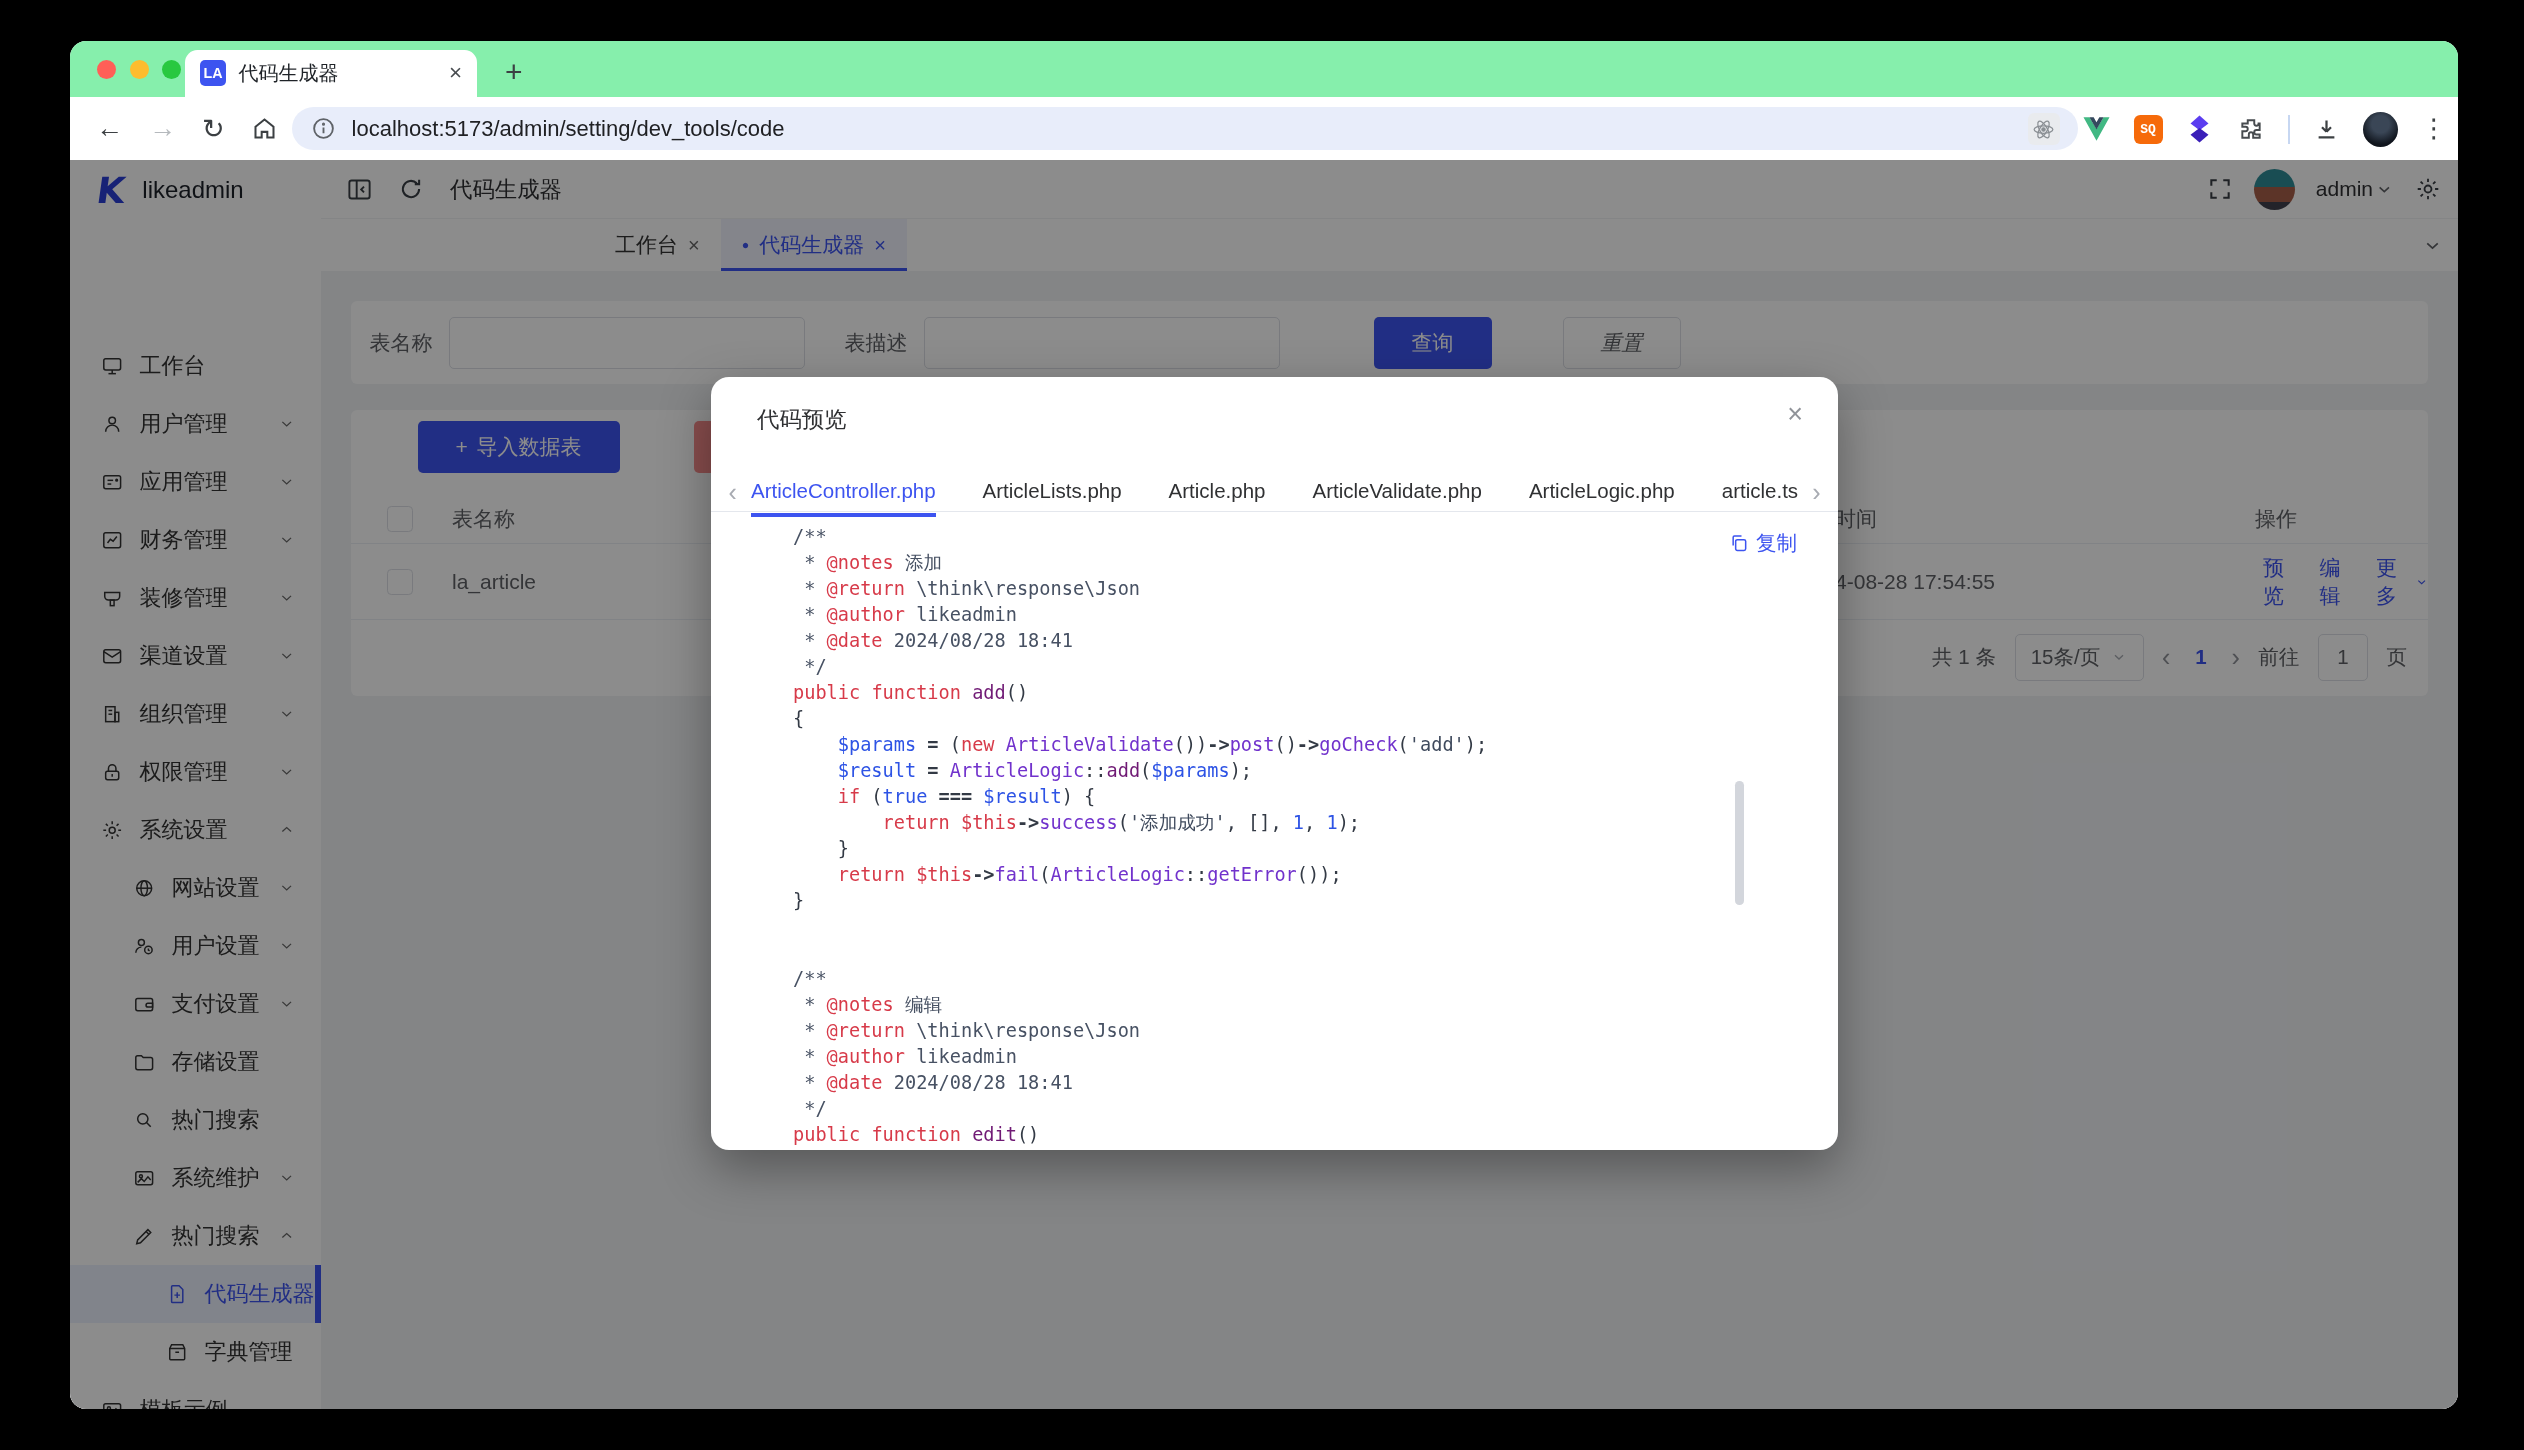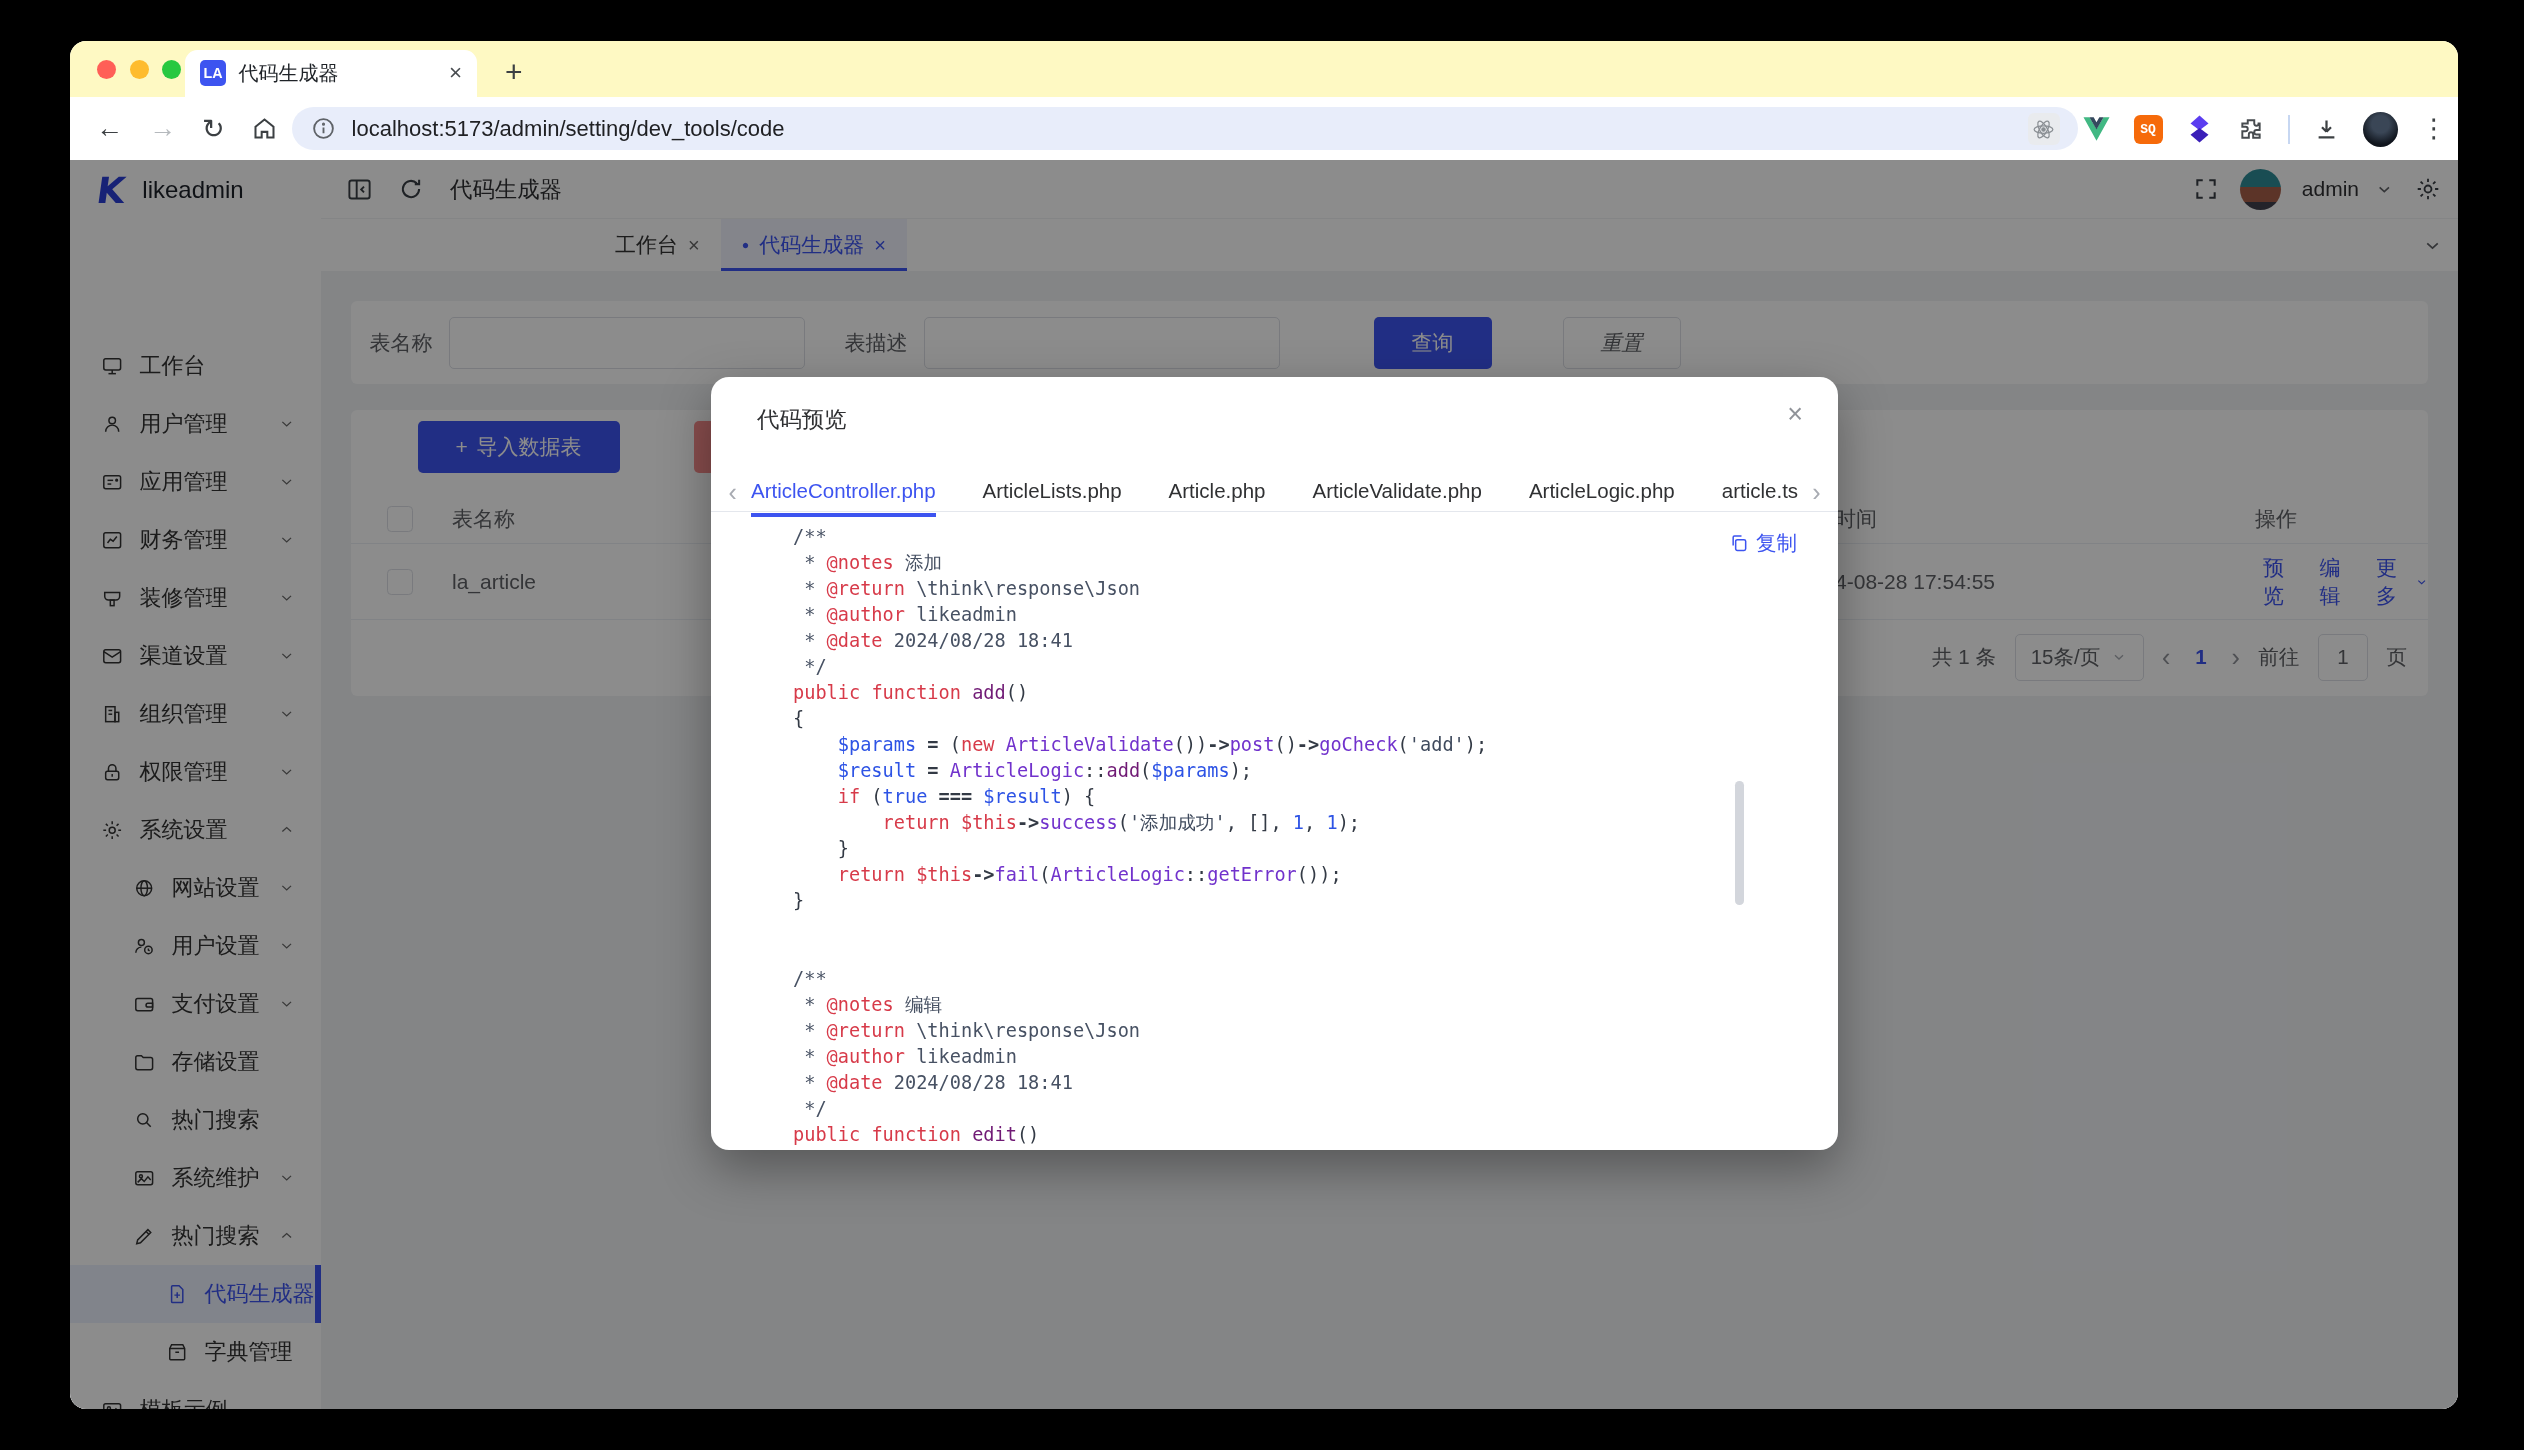--- a/index.html
+++ b/index.html
@@ -5,21 +5,21 @@
   * { margin:0; padding:0; box-sizing:border-box; }
   html,body { width:2525px; height:1450px; background:#000; overflow:hidden;
               font-family:"Liberation Sans","DejaVu Sans",sans-serif; }
   svg { display:block; }
 
   
   .window { position:absolute; left:70px; top:41px; width:2388px; height:1368px;
             border-radius:16px; overflow:hidden; background:#fff; }
 
   
-  .tabstrip { position:absolute; left:0; top:0; right:0; height:68px; background:#fef9c3; }
+  .tabstrip { position:absolute; left:0; top:0; right:0; height:68px; background:#86efac; }
   .traffic { position:absolute; left:27px; top:18.6px; display:flex; gap:13.7px; }
   .traffic span { width:19px; height:19px; border-radius:50%; }
   .t-red{background:#ff5f57}.t-yellow{background:#febc2e}.t-green{background:#28c840}
   .btab { position:absolute; left:115px; top:8.7px; width:292px; height:47px; background:#fff;
           border-radius:12.4px 12.4px 0 0; display:flex; align-items:center; padding:0 15px; gap:12.4px; }
   .favicon { width:26px; height:26px; border-radius:5px; background:var(--primary);
              color:#fff; font-size:14.3px; font-weight:bold; display:flex; align-items:center; justify-content:center; }
   .btab-title { font-size:20px; color:#1f2328; flex:1; white-space:nowrap; overflow:hidden; }
   .btab-close { font-size:22.4px; color:#474b4f; }
   .newtab { position:absolute; left:435px; top:13.7px; font-size:30px; color:#3c4043; font-weight:300; }
@@ -62,21 +62,21 @@
   .side-item.active .ic { color:var(--primary); }
   .side-item.active::after { content:""; position:absolute; right:0; top:0; bottom:0; width:5.6px; background:var(--primary); }
 
   .main { position:absolute; left:251px; top:0; right:0; bottom:0; }
   .app-header { height:58px; background:#fff; display:flex; align-items:center; position:relative; }
   .hdr-ic { color:#3a3f45; margin-left:25px; }
   .hdr-title { font-size:22.4px; color:#303133; margin-left:26px; }
   .hdr-right { position:absolute; right:17.4px; display:flex; align-items:center; gap:21px; }
   .avatar-a { width:41px; height:41px; border-radius:50%;
               background:linear-gradient(180deg,#2f8d98 0 45%, #a8604a 45% 80%, #41414d 80%); }
-  .hdr-user { font-size:21px; color:#303133; display:flex; align-items:center; gap:16px; }
+  .hdr-user { font-size:21px; color:#303133; display:flex; align-items:center; gap:2px; }
 
   .page-tabs { height:52px; background:#fff; margin-top:1.2px; position:relative; display:flex; align-items:stretch; padding-left:273px; }
   .ptab { display:flex; align-items:center; gap:10px; font-size:21px; color:#333; padding:0 21px; position:relative; }
   .ptab .x { color:#666; font-size:20px; }
   .ptab.active { background:#f0f3fe; color:var(--primary); }
   .ptab.active .x { color:var(--primary); }
   .ptab.active::after { content:""; position:absolute; left:0; right:0; bottom:0; height:3.7px; background:var(--primary); }
   .ptab .dot { font-size:12.4px; }
   .ptabs-chev { position:absolute; right:15px; top:16px; color:#606266; }
 

